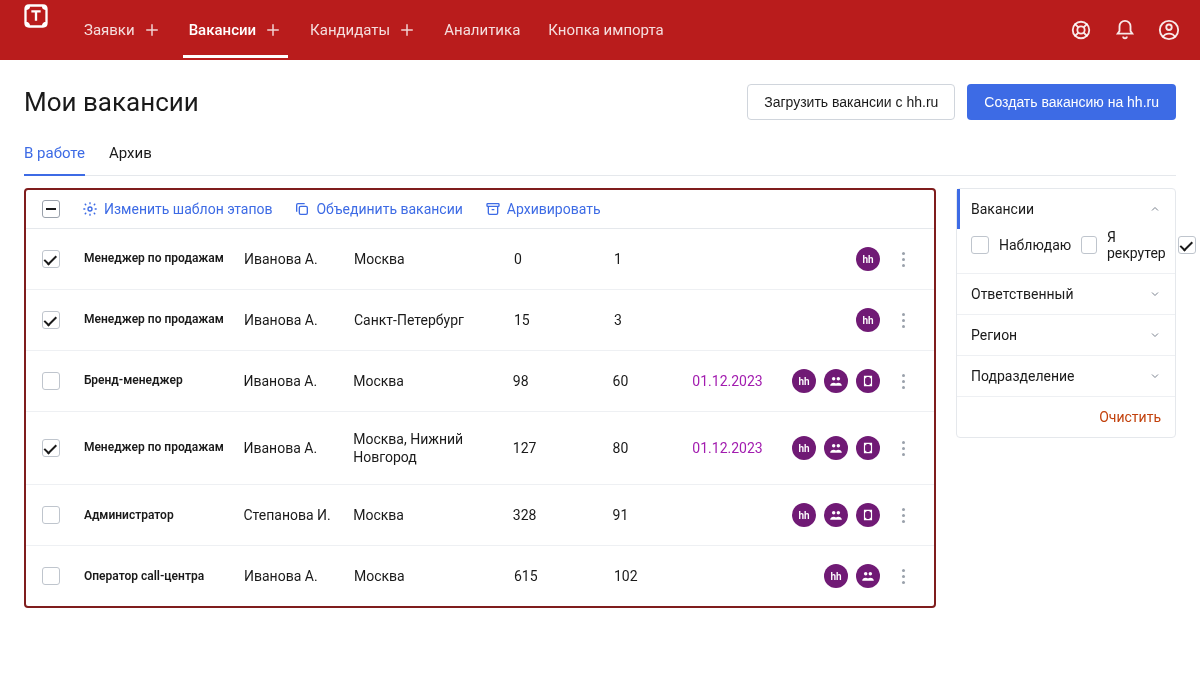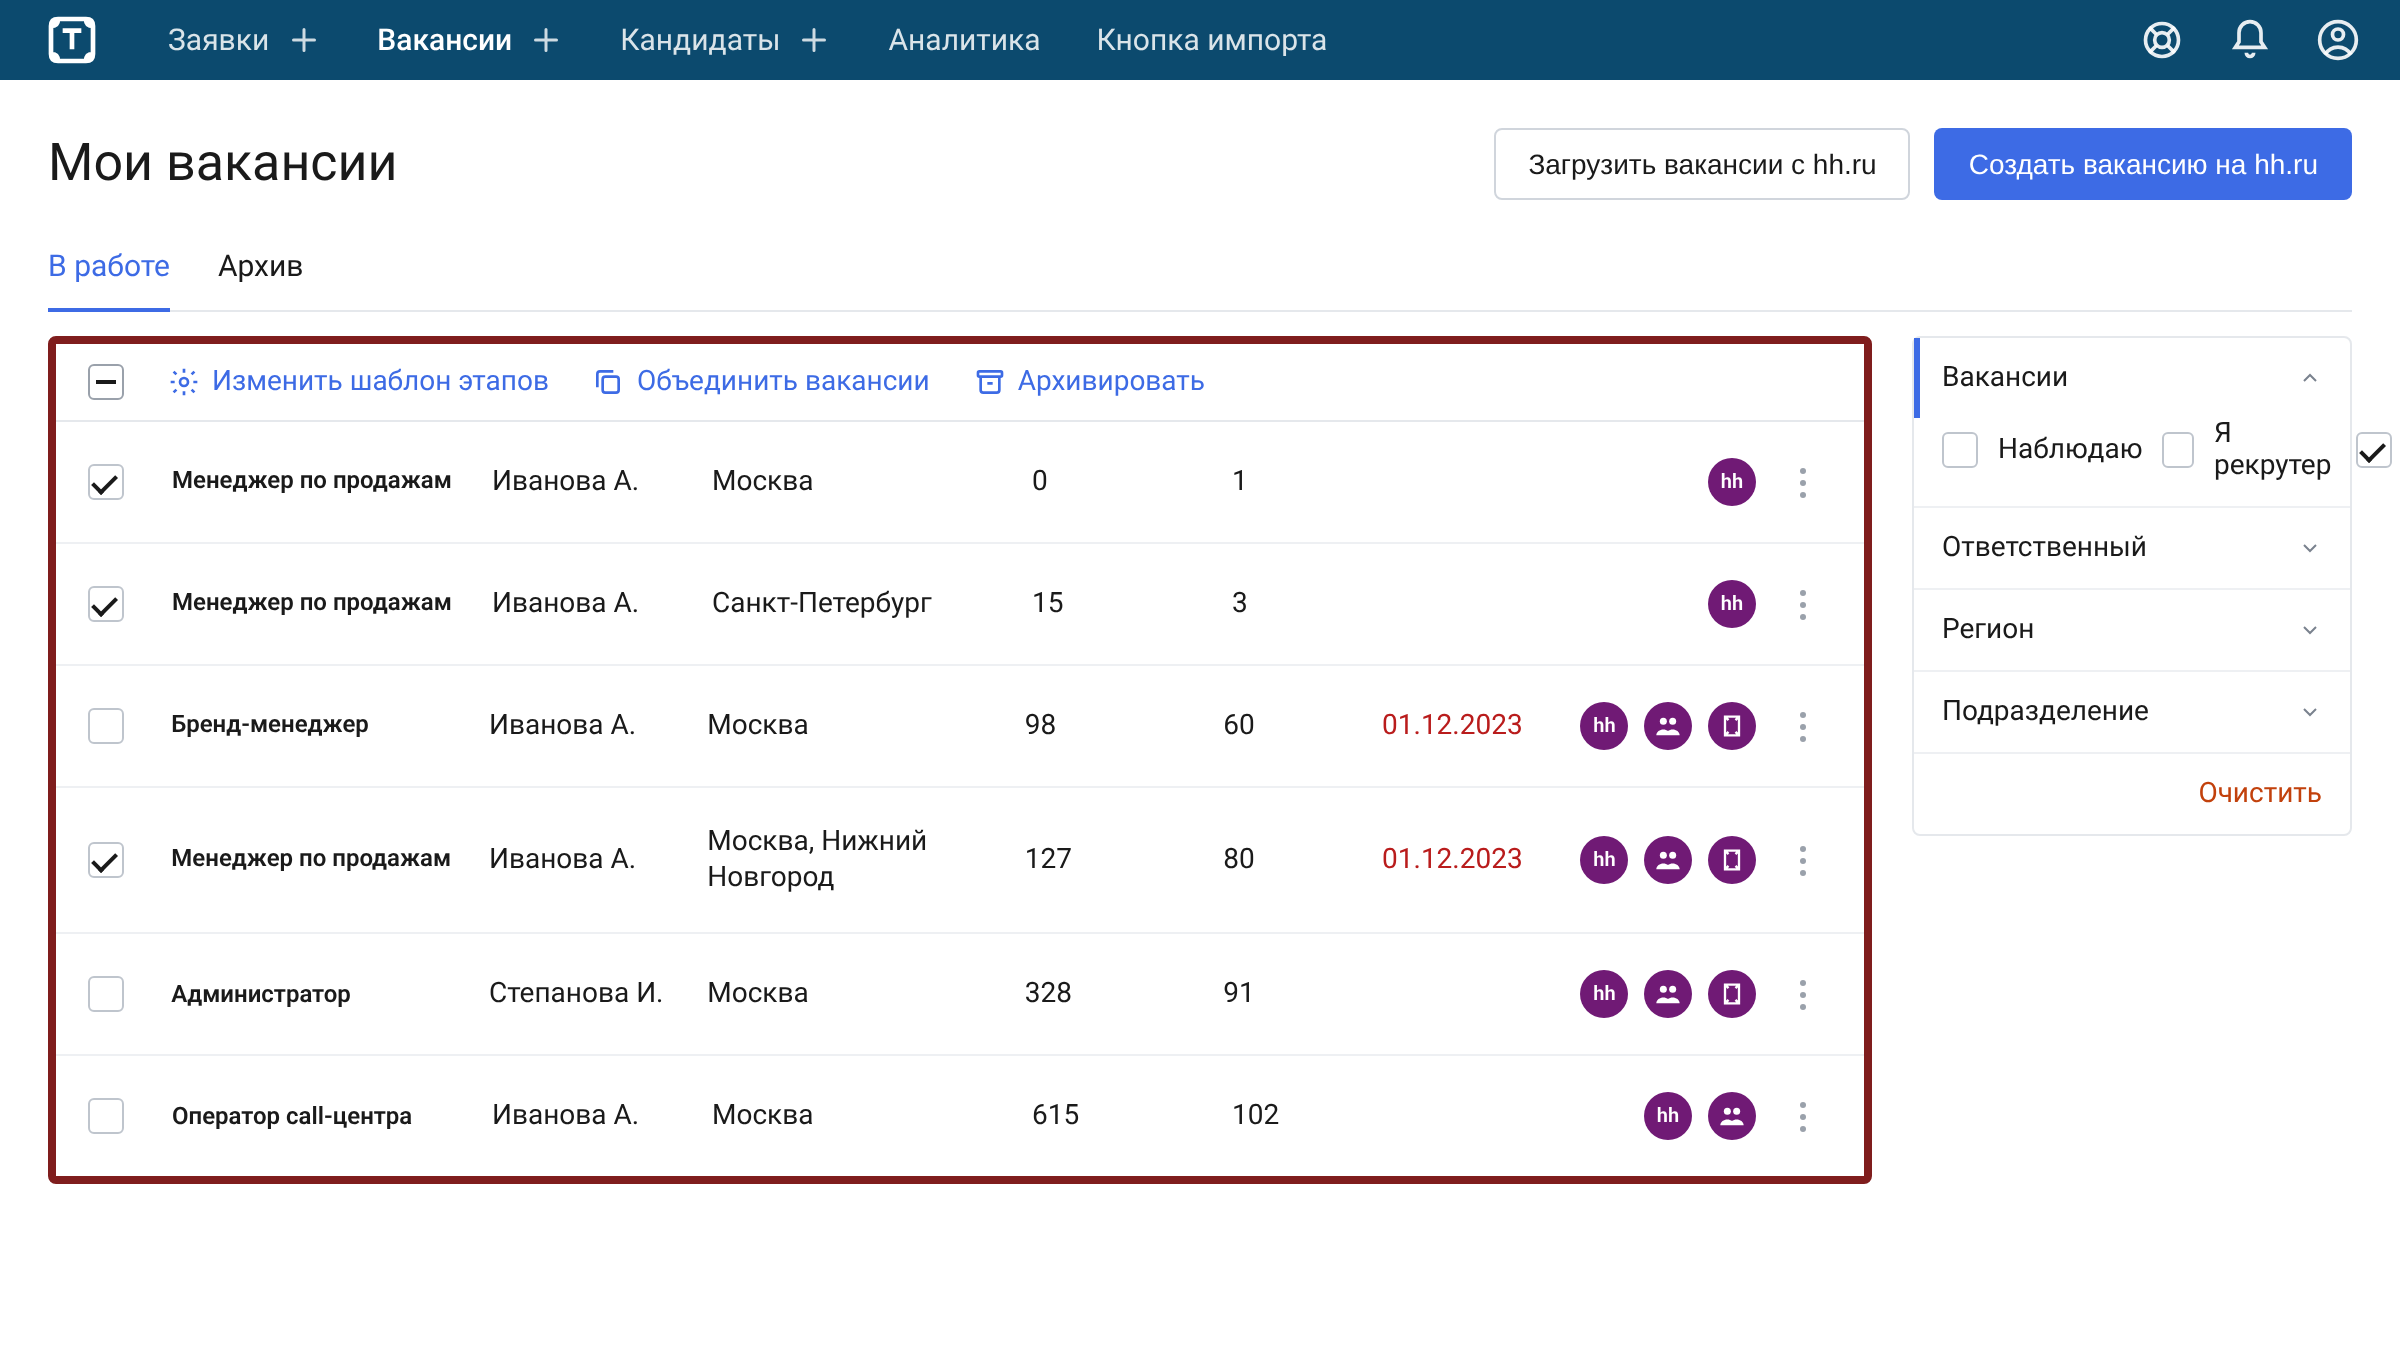--- a/index.html
+++ b/index.html
@@ -1,54 +1,54 @@
 <!DOCTYPE html>
 <html><head>
 <meta charset="utf-8">
 <style>
 * { box-sizing: border-box; margin: 0; padding: 0; }
 body { font-family: -apple-system, BlinkMacSystemFont, "Segoe UI", Roboto, sans-serif; font-size: 14px; color: #1a1a1a; background: #fff; }
-.topnav { background: #0c4a6e; height: 40px; display: flex; align-items: center; padding: 0 20px; gap: 8px; }
+.topnav { background: #b91c1c; height: 60px; display: flex; padding: 0 20px; gap: 8px; }
 .logo { width: 32px; height: 32px; display:flex; align-items:center; justify-content:center; margin-right:24px;}
 .logo svg { width: 28px; height: 28px; }
 .nav-items { display: flex; align-items: center; gap: 28px; flex: 1; }
 .nav-item { display: flex; align-items: center; gap: 8px; color: rgba(255,255,255,.85); cursor: pointer; font-size: 15px; height:56px;}
 .nav-item.active { color: #fff; font-weight:500; position: relative; }
 .nav-item.active::after { content:""; position:absolute; bottom:0; left:-6px; right:-6px; height:3px; background:#fff;}
 .nav-add { width:18px; height:18px; color: rgba(255,255,255,.8);}
 .nav-right { display:flex; align-items:center; gap:22px; color:#fff; }
 .nav-icon { width:22px; height:22px; cursor:pointer; color:rgba(255,255,255,.9);}
 .page { padding: 24px 24px 40px 24px; }
 .page-head { display:flex; align-items:center; justify-content:space-between; margin-bottom:18px;}
 .page-title { font-size:26px; font-weight:400; color:#1a1a1a;}
 .page-actions { display:flex; gap:12px;}
 .btn { height:36px; padding:0 16px; border-radius:4px; font-size:14px; cursor:pointer; display:flex; align-items:center; border:1px solid transparent;}
 .btn-secondary { background:#fff; border-color:#d0d5dc; color:#1a1a1a;}
 .btn-primary { background:#3D6BE5; color:#fff;}
 .tabs { display:flex; gap:24px; border-bottom:1px solid #e5e8ec; margin-bottom:0;}
 .tab { padding: 6px 0 12px 0; cursor:pointer; color:#1a1a1a; font-size:15px;}
 .tab.active { color:#3D6BE5; border-bottom:2px solid #3D6BE5; margin-bottom:-1px;}
 .content-row { display:flex; gap:20px; align-items:flex-start; margin-top:12px;}
-.table-wrap { flex:1; border:4px solid #7f1d1d; border-radius:4px; overflow:hidden;}
+.table-wrap { flex:1; border:2px solid #7f1d1d; border-radius:4px; overflow:hidden;}
 .bulk-bar { display:flex; align-items:center; gap:22px; padding:10px 16px; border-bottom:1px solid #e5e8ec;}
 .bulk-check { width:18px; height:18px; border:1px solid #9aa1ab; border-radius:3px; display:flex; align-items:center; justify-content:center; cursor:pointer; background:#fff;}
 .bulk-check .dash { width:10px; height:2px; background:#1a1a1a;}
 .bulk-action { display:flex; align-items:center; gap:6px; color:#3D6BE5; cursor:pointer; font-size:14px;}
 .bulk-action svg { width:16px; height:16px;}
 .row { display:flex; align-items:center; padding:18px 16px; border-bottom:1px solid #eef0f3; gap:0;}
 .row:last-child { border-bottom:none;}
 .cell-check { width:42px;}
 .chk { width:18px; height:18px; border:1px solid #bfc5cd; border-radius:3px; display:flex; align-items:center; justify-content:center; cursor:pointer; background:#fff;}
 .chk.checked::after { content:""; width:10px; height:5px; border-left:2px solid #1a1a1a; border-bottom:2px solid #1a1a1a; transform:rotate(-45deg) translateY(-1px);}
 .cell-title { width:160px; font-weight:600; font-size:12px; line-height:1.3; padding-right:10px;}
 .cell-owner { width:110px; color:#1a1a1a;}
 .cell-region { width:160px; color:#1a1a1a; line-height:1.3; padding-right:4px;}
 .cell-num { width:100px; text-align:left; color:#1a1a1a;}
 .cell-num2 { width:80px; text-align:left; color:#1a1a1a;}
-.cell-date { width:100px; color:#b91c1c;}
+.cell-date { width:100px; color:#a21caf;}
 .cell-icons { flex:1; display:flex; align-items:center; justify-content:flex-end; gap:8px; padding-right:8px;}
 .src-badge { width:24px; height:24px; border-radius:50%; background:#701a75; display:flex; align-items:center; justify-content:center; font-size:10px; color:#fff; font-weight:600;}
 .cell-menu { width:30px; display:flex; justify-content:center; color:#9aa1ab; cursor:pointer;}
 .dots { display:flex; flex-direction:column; gap:3px;}
 .dots span { width:3px; height:3px; border-radius:50%; background:#9aa1ab;}
 .sidebar { width:220px; border:1px solid #e5e8ec; border-radius:4px;}
 .side-section { border-bottom:1px solid #eef0f3;}
 .side-section:last-of-type { border-bottom:none;}
 .side-head { display:flex; align-items:center; justify-content:space-between; padding:12px 14px; cursor:pointer; font-size:14px; color:#1a1a1a;}
 .side-head.active-border { border-left:3px solid #3D6BE5; padding-left:11px;}

